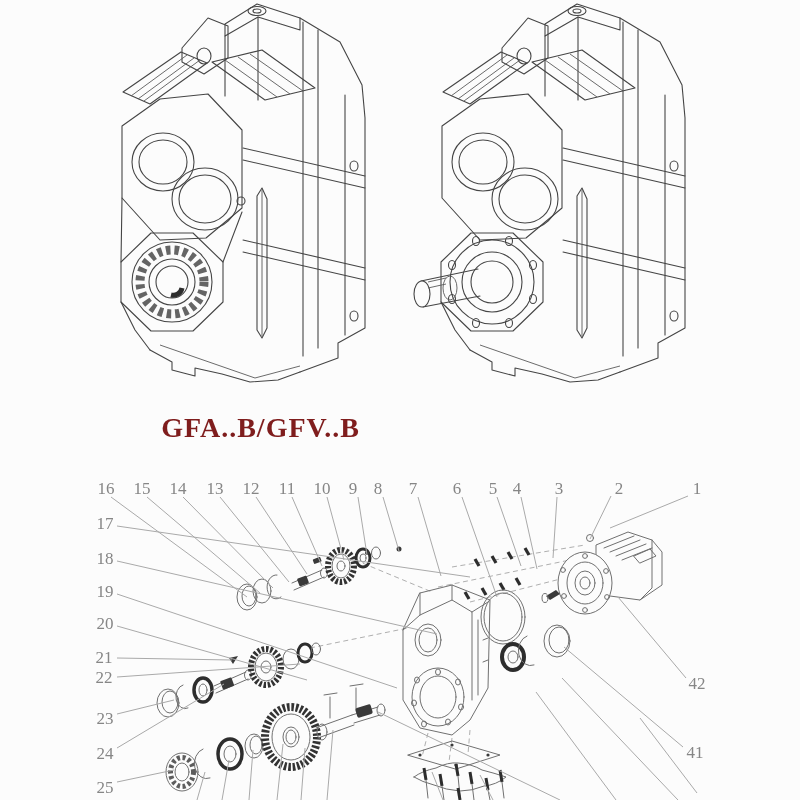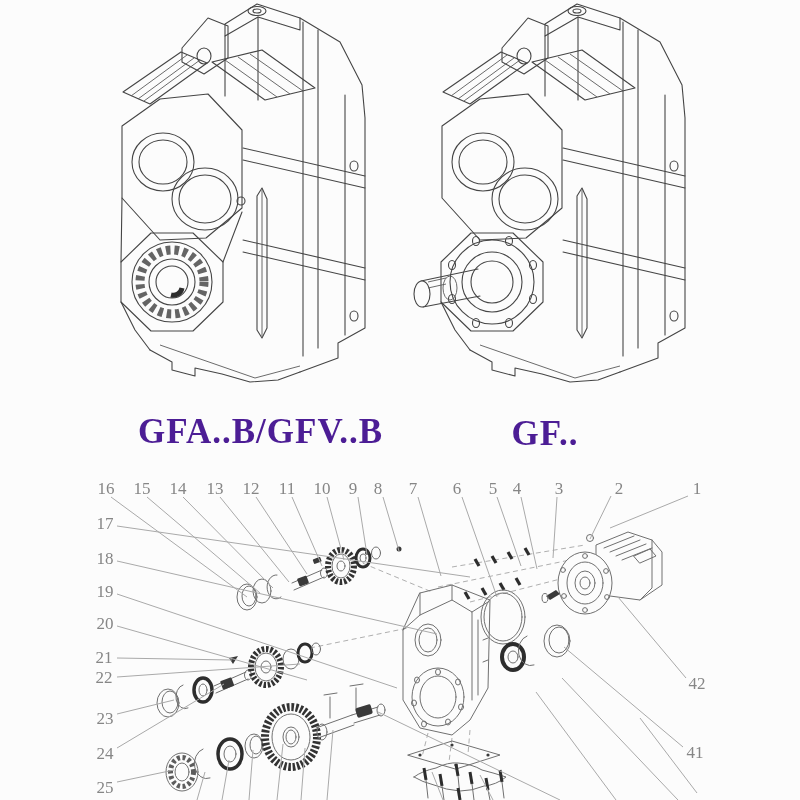--- a/index.html
+++ b/index.html
@@ -1,18 +1,18 @@
 <!DOCTYPE html>
 <html><head>
 <meta charset="utf-8">
 <style>
   html,body{margin:0;padding:0;background:#ffffff;}
   .page{position:relative;width:800px;height:800px;background:#fcfcfc;overflow:hidden;
         font-family:"Liberation Serif",serif;}
-  .caption{position:absolute;font-weight:700;font-size:35px;letter-spacing:1px;color:#4c1d95;
+  .caption{position:absolute;font-weight:700;font-size:28px;letter-spacing:1px;color:#7f1d1d;
            text-align:center;white-space:nowrap;}
   .cap-left{left:118px;top:412px;width:285px;}
   .cap-right{left:455px;top:414px;width:180px;}
   svg{position:absolute;left:0;top:0;}
   
   .ln{stroke:#454545;stroke-width:1.1;fill:none;stroke-linejoin:round;stroke-linecap:round;}
   .lnf{stroke:#454545;stroke-width:1.1;fill:#fcfcfc;stroke-linejoin:round;}
   .thin{stroke:#5a5a5a;stroke-width:0.9;fill:none;}
   .xln{stroke:#707070;stroke-width:1;fill:none;stroke-linejoin:round;stroke-linecap:round;}
   .xlf{stroke:#707070;stroke-width:1;fill:#fcfcfc;stroke-linejoin:round;}
@@ -391,15 +391,14 @@
           <text x="105" y="793" class="callout">25</text>
           <line x1="683" y1="747" x2="564" y2="647" class="leader"></line>
           <text x="695" y="758" class="callout">41</text>
           <line x1="686" y1="678" x2="618" y2="597" class="leader"></line>
           <text x="697" y="689" class="callout">42</text>
         </g>
   </g>
 </svg>
 
 <div class="caption cap-left">GFA..B/GFV..B</div>
-<div class="caption cap-right">GF..</div>
 
 </div>
 
 </body></html>

